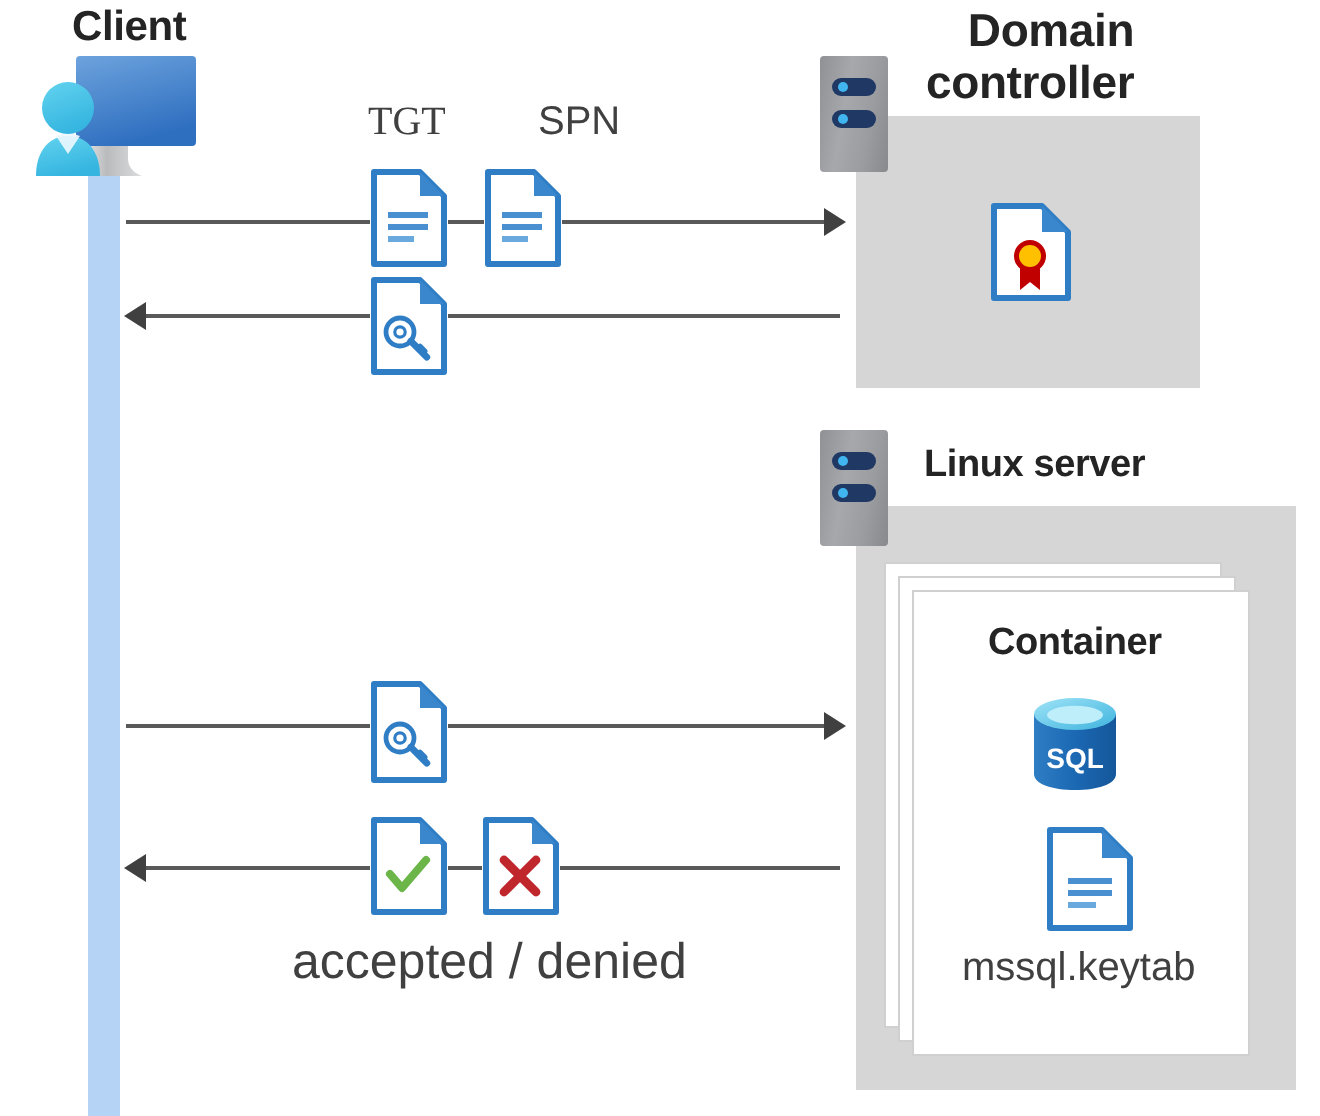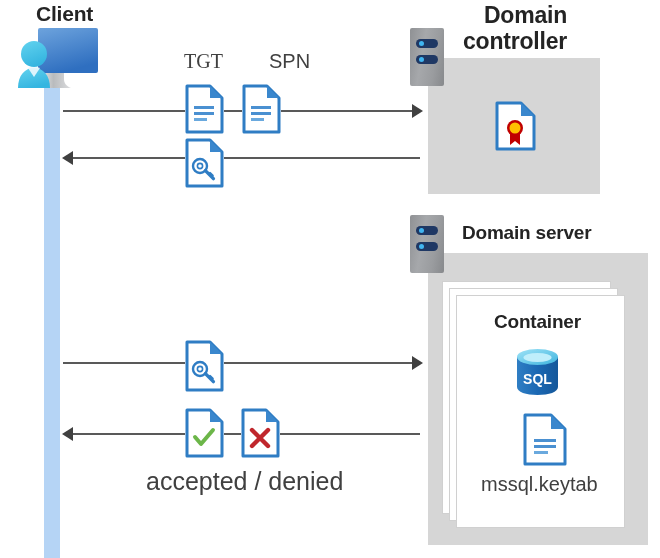--- a/index.html
+++ b/index.html
@@ -118,21 +118,21 @@
 
       <path d="M15 29 l0 15 l5 -4 l5 4 l0 -15 z" fill="#c00000"></path>
 
       <circle cx="20" cy="27" r="8" fill="#c00000"></circle>
       <circle cx="20" cy="27" r="5.5" fill="#ffc000"></circle>
     </svg>
   </div>
 
   <div class="abs panel" style="left:428px;top:253px;width:220px;height:292px;"></div>
 
-  <div class="abs hd" style="left:462px;top:222px;font-size:19px;">Domain server</div>
+  <div class="abs hd" style="left:462px;top:222px;font-size:19px;">Linux server</div>
 
   <div class="abs rack" style="left:410px;top:215px;">
     <div class="slot s1"></div>
     <div class="slot s2"></div>
   </div>
 
   <div class="abs card" style="left:442px;top:281px;width:167px;height:231px;"></div>
   <div class="abs card" style="left:449px;top:288px;width:167px;height:231px;"></div>
 
   <div class="abs card" style="left:456px;top:295px;width:167px;height:231px;"></div>

